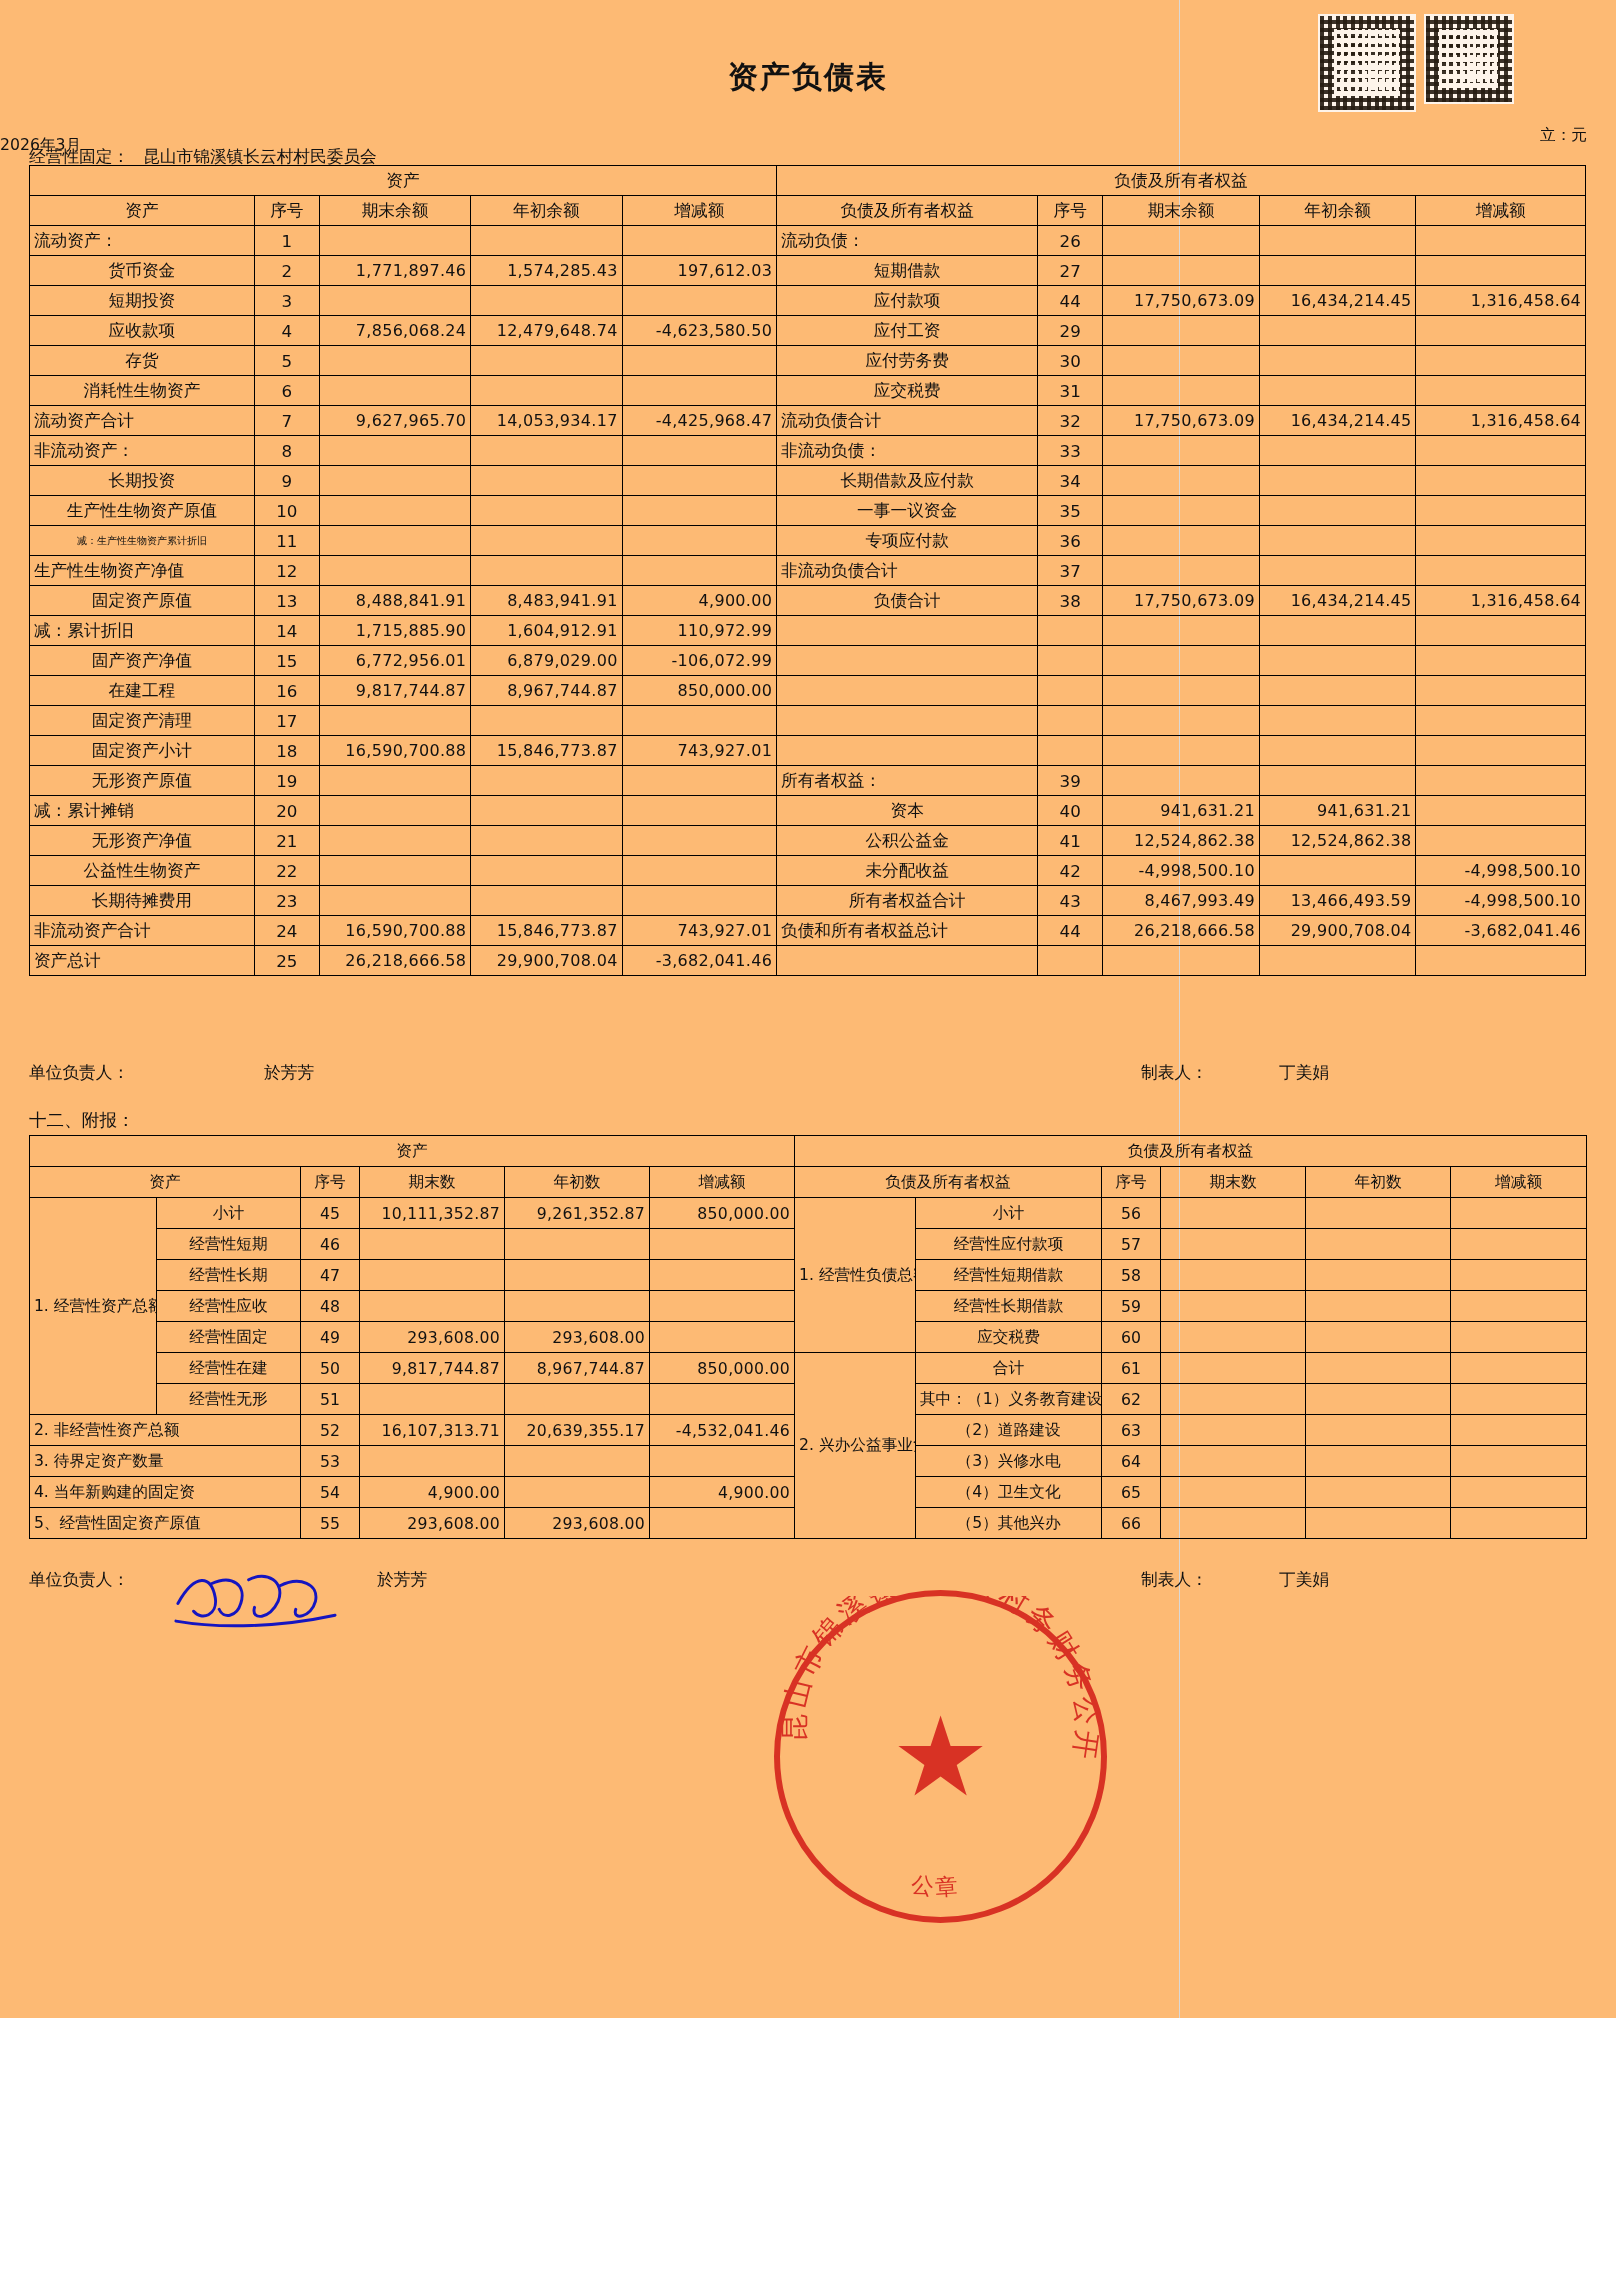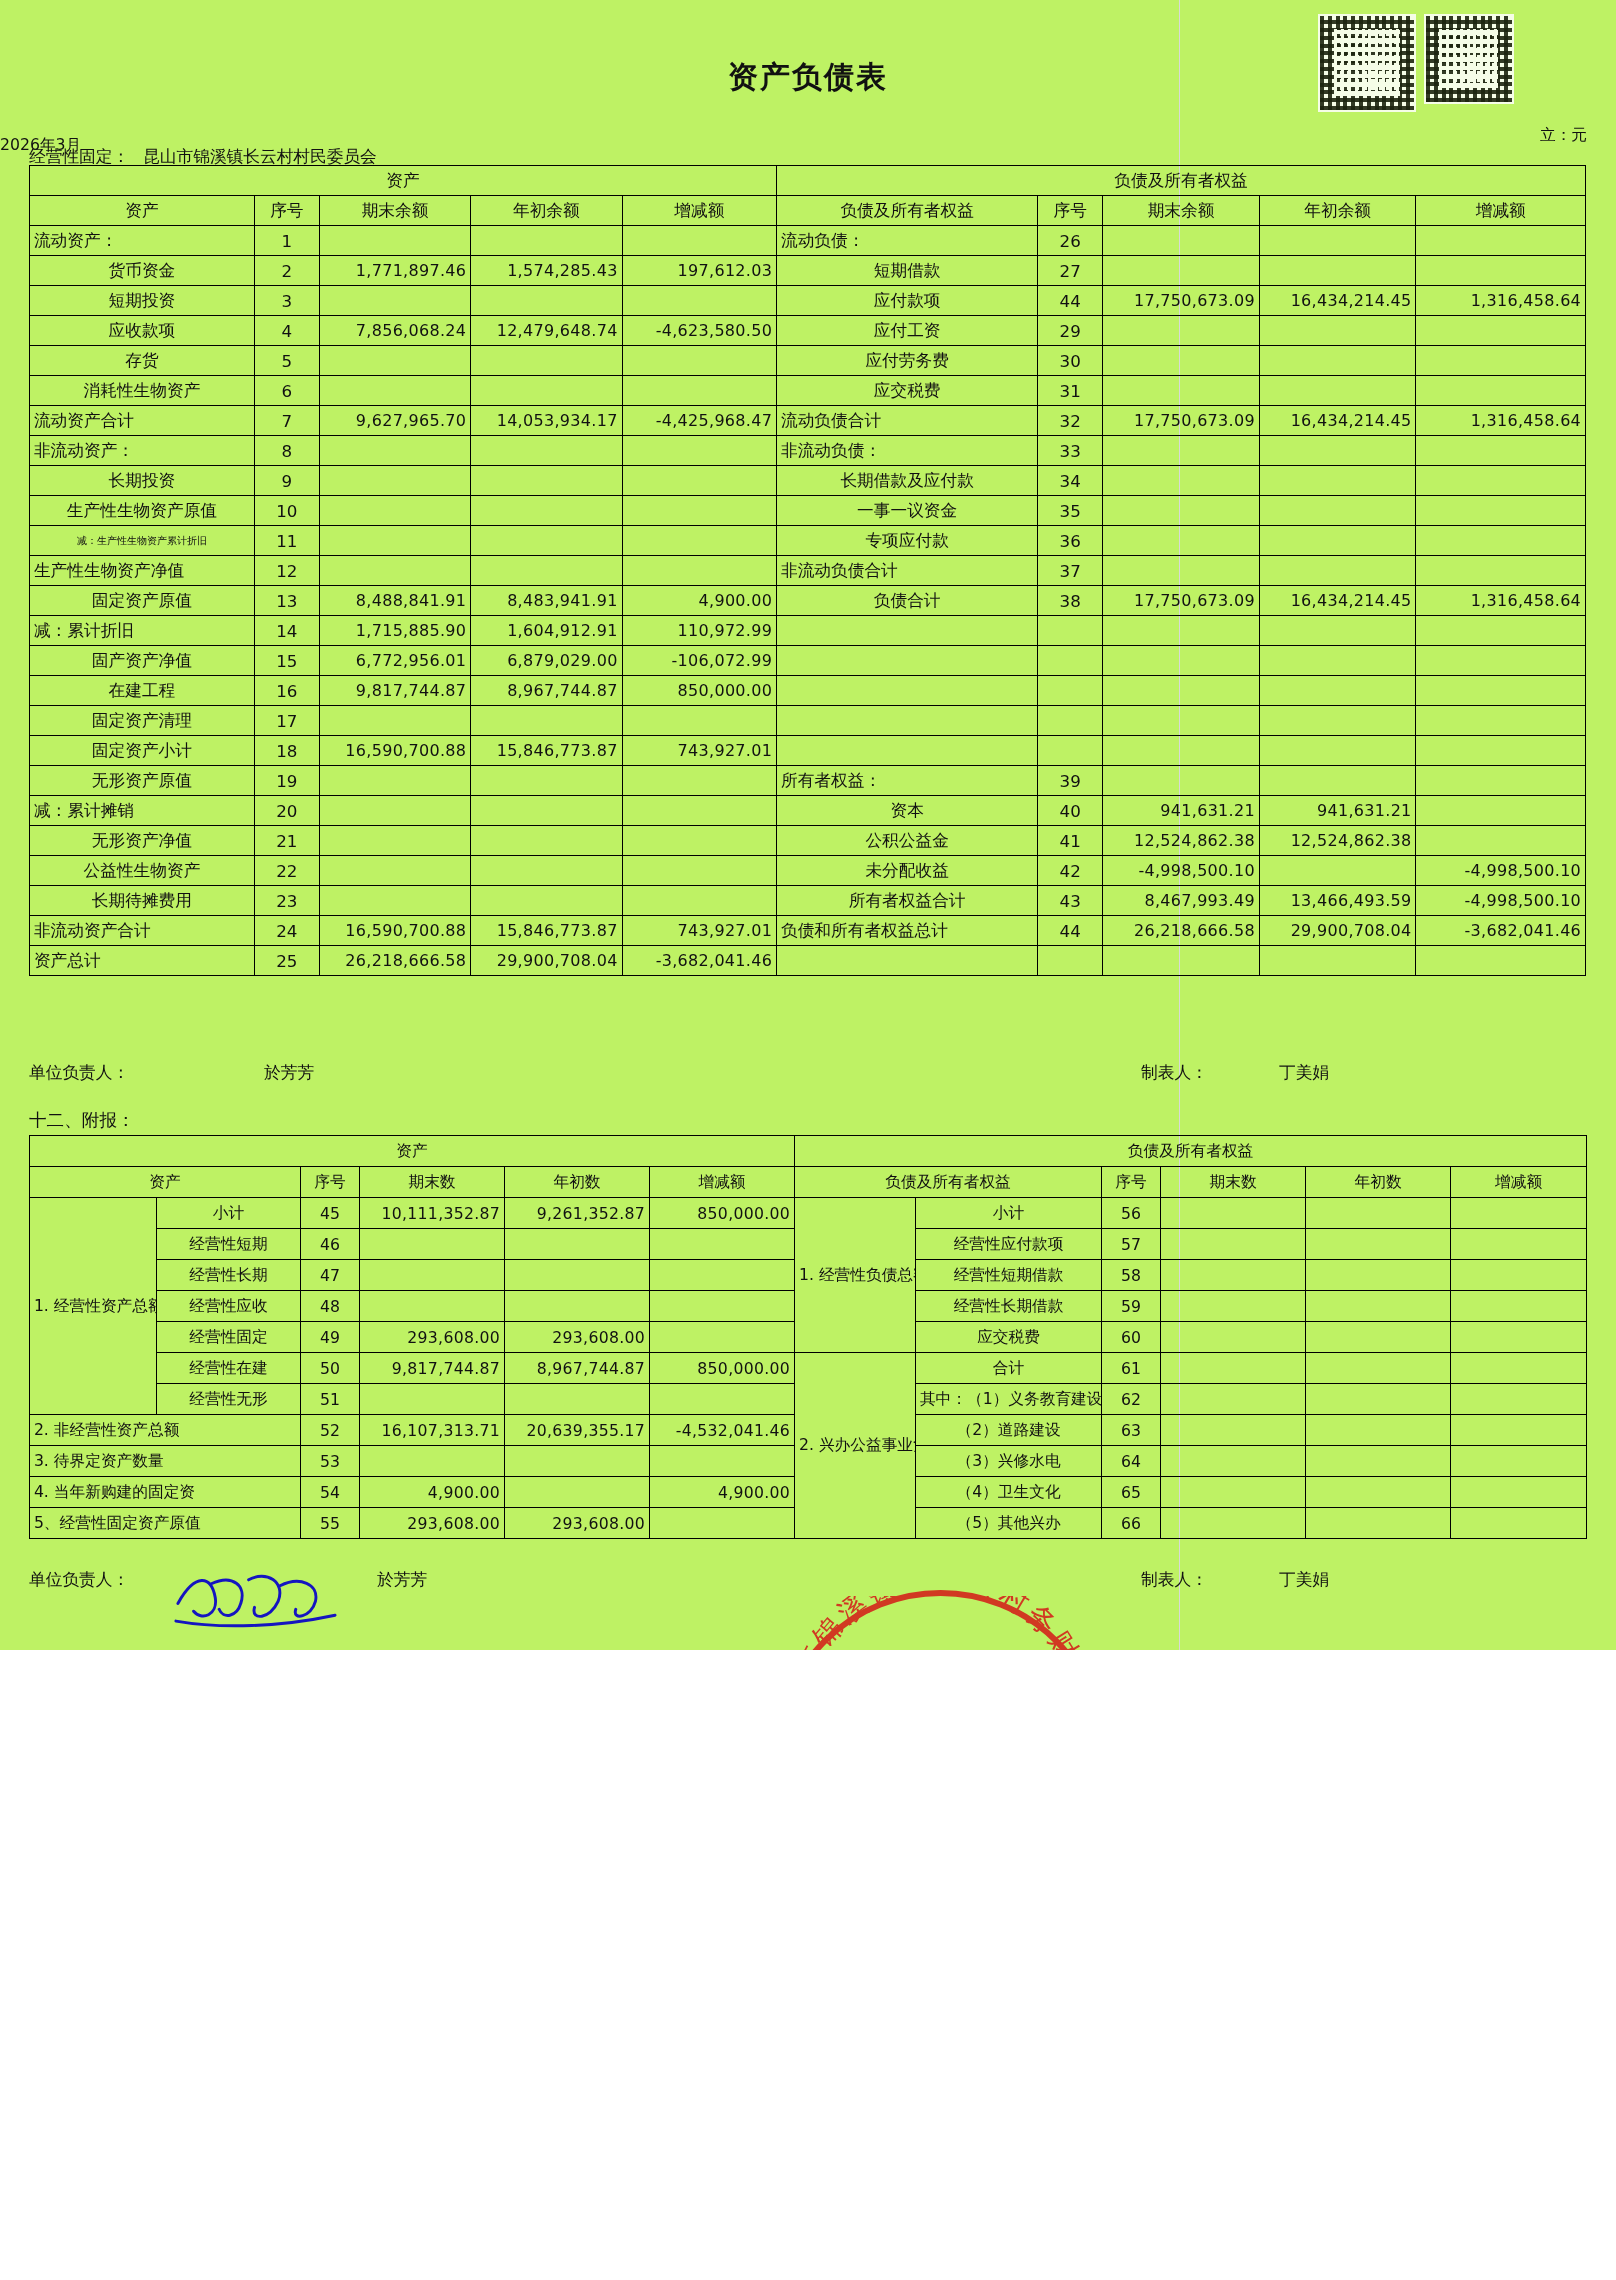--- a/index.html
+++ b/index.html
@@ -7,22 +7,22 @@
     margin: 0;
     padding: 0;
     width: 1616px;
     background: #ffffff;
     font-family: "DejaVu Sans", "Liberation Sans", sans-serif;
     color: #111;
   }
   .page {
     position: relative;
     width: 1616px;
-    height: 1650px;
-    background: #bef264;
+    height: 2018px;
+    background: #fdba74;
     overflow: hidden;
     text-decoration: underline;
   }
   
   .scanline {
     position: absolute;
     top: 0; left: 1179px;
     width: 1px; height: 2281px;
     background: #d8d8d8;
   }

